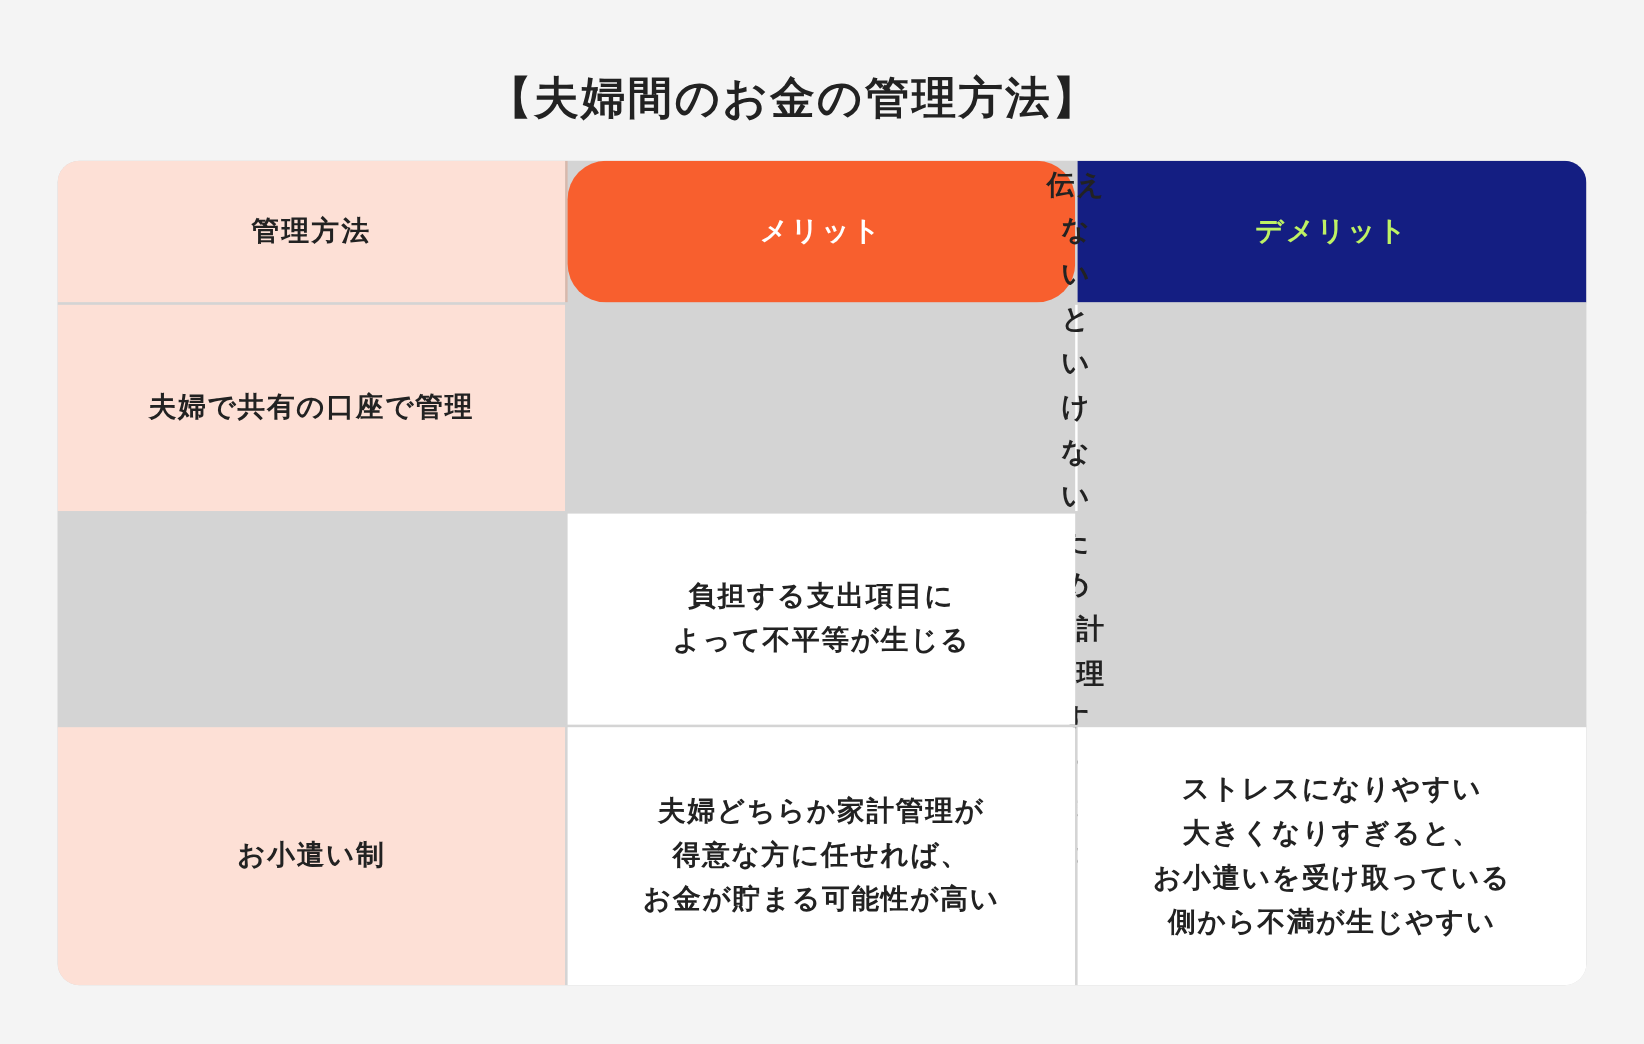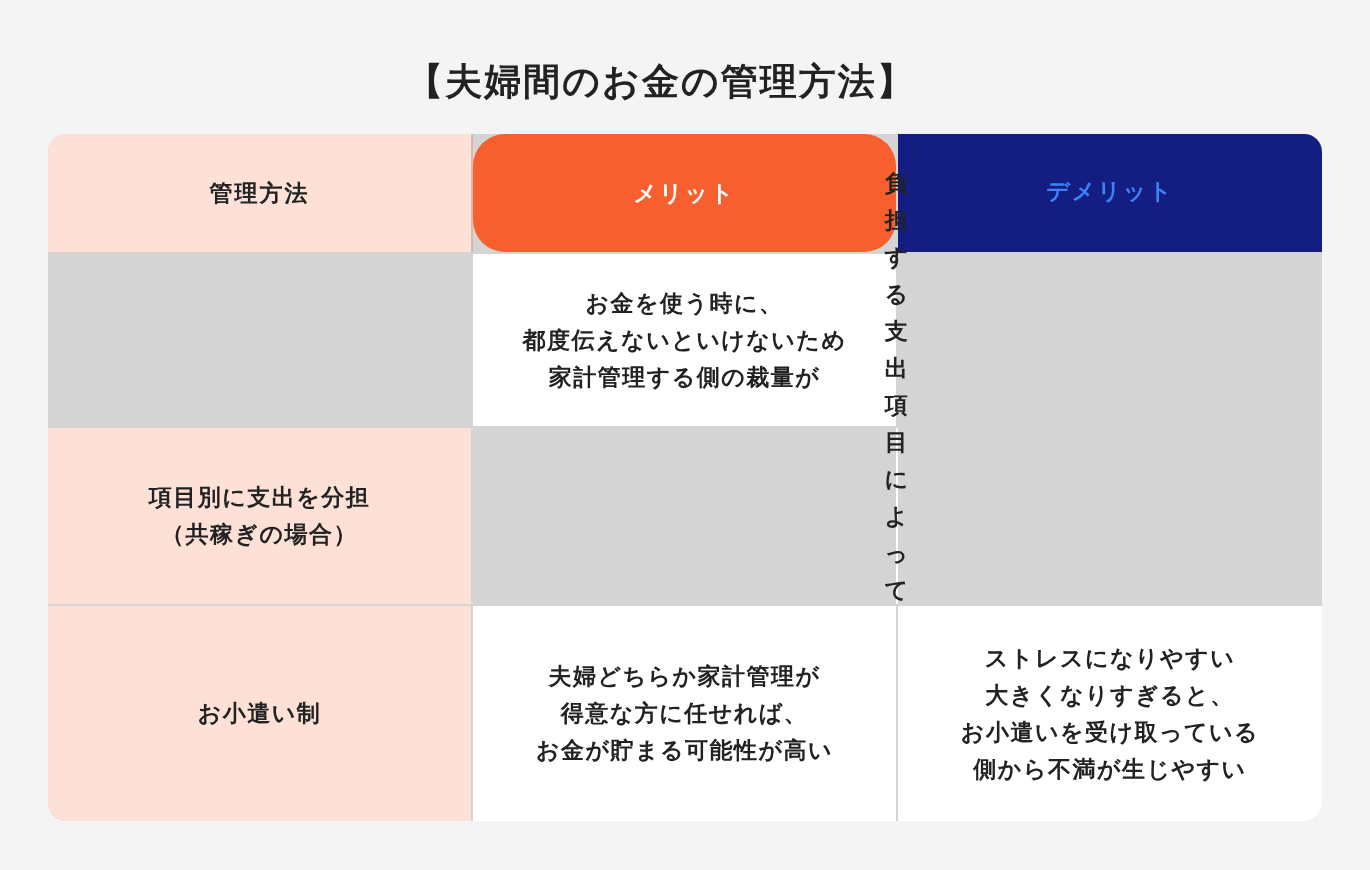--- a/index.html
+++ b/index.html
@@ -48,21 +48,21 @@
       text-align: center;
       font-weight: bold;
       font-size: 23px;
       line-height: 37px;
       letter-spacing: 1.5px;
       white-space: pre-line;
     }
     .hdr { font-size: 23px; letter-spacing: 2px; }
     .col-method { background: #fde0d6; color: #222222; }
     .hdr-merit { background: #f85f2e; color: #ffffff; border-radius: 32px; }
-    .hdr-demerit { background: #141e82; color: #3b82f6; font-family: Liberation Mono, monospace; }
+    .hdr-demerit { background: #141e82; color: #bef264; }
     .body-cell { background: #ffffff; color: #222222; }
     .sep-v-hdr1 { background: #d9b8ab; }
     .sep-v-hdr2 { background: #d4d4d4; }
     .sep { background: #d4d4d4; }
   </style>
 </head>
 <body>
 
 <div class="page">
   <div class="title">【夫婦間のお金の管理方法】</div>
@@ -70,30 +70,29 @@
   <div class="table">
 
     <div class="cell hdr col-method">管理方法</div>
     <div class="sep-v-hdr1"></div>
     <div class="cell hdr hdr-merit">メリット</div>
     <div class="sep-v-hdr2"></div>
     <div class="cell hdr hdr-demerit">デメリット</div>
 
     <div class="sep" style="grid-column: 1 / 6;"></div>
 
+    <div class="cell col-method">夫婦で共有の口座で管理</div>
     <div class="sep"></div>
     <div class="sep"></div>
     <div class="cell body-cell">お金を使う時に、
 都度伝えないといけないため
 家計管理する側の裁量が</div>
 
     <div class="sep" style="grid-column: 1 / 6;"></div>
 
-    <div class="cell col-method">項目別に支出を分担
-（共稼ぎの場合）</div>
     <div class="sep"></div>
     <div class="sep"></div>
     <div class="cell body-cell">負担する支出項目に
 よって不平等が生じる</div>
 
     <div class="sep" style="grid-column: 1 / 6;"></div>
 
     <div class="cell col-method">お小遣い制</div>
     <div class="sep"></div>
     <div class="cell body-cell">夫婦どちらか家計管理が

